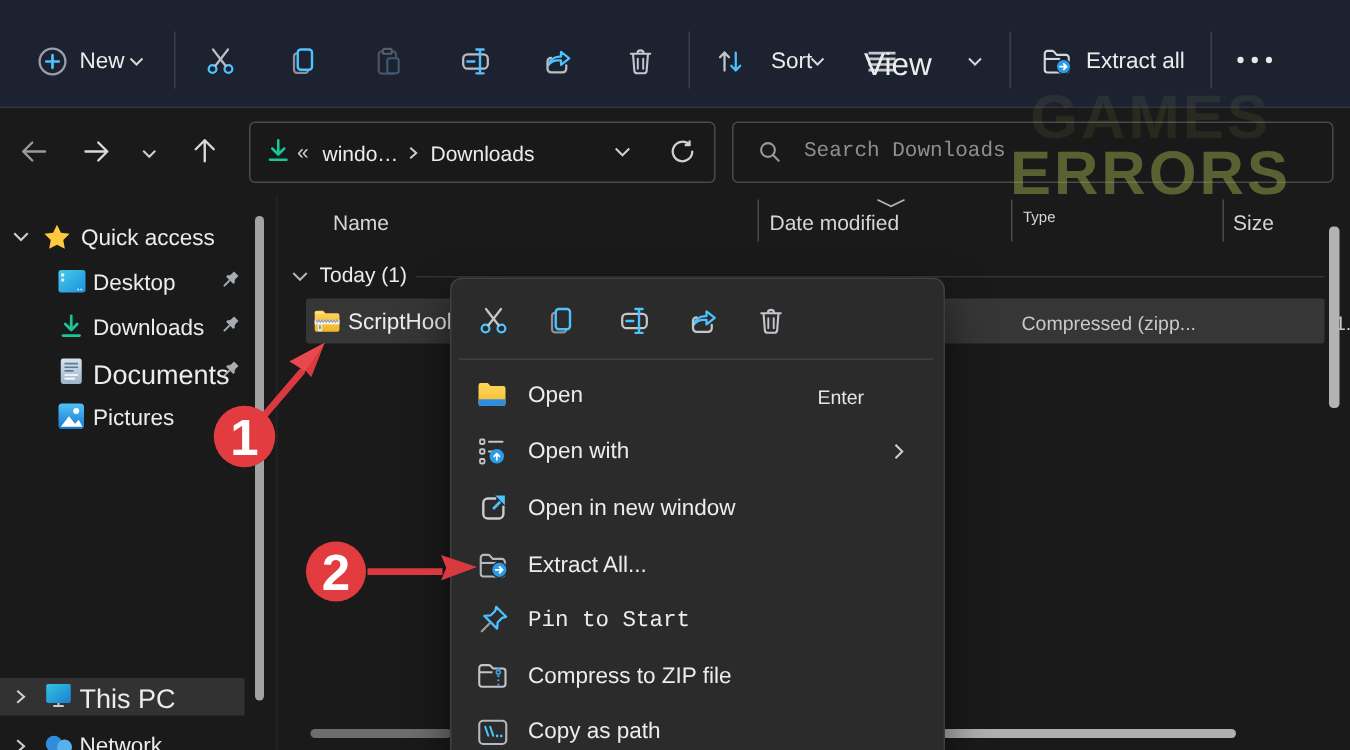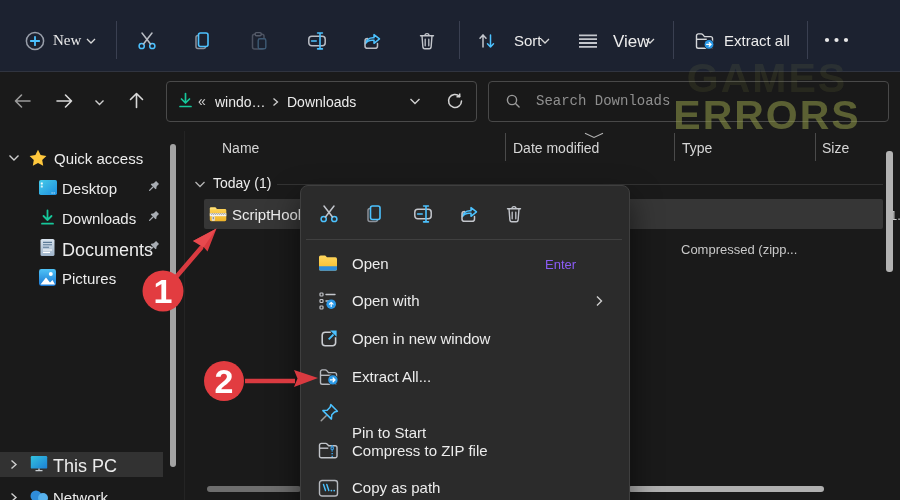--- a/index.html
+++ b/index.html
@@ -11,21 +11,21 @@
 </style>
 </head>
 <body>
 
 <div class="abs" style="left:0;top:0;width:900px;height:71px;background:#1c2230;border-bottom:1px solid #30343f;"></div>
 
 <svg class="abs" style="left:25px;top:31px;" width="20" height="20" viewBox="0 0 20 20">
   <circle cx="10" cy="10" r="8.6" fill="none" stroke="#9aa0ab" stroke-width="1.5"></circle>
   <path d="M10 5.8v8.4M5.8 10h8.4" stroke="#4cc2ff" stroke-width="1.8" stroke-linecap="round"></path>
 </svg>
-<div class="abs txt" style="left:53px;top:32px;font-size:15px;font-family:Liberation Serif, serif;">New</div>
+<div class="abs txt" style="left:53px;top:32px;font-size:15px;">New</div>
 <svg class="abs" style="left:86px;top:37px;" width="10" height="8" viewBox="0 0 10 8">
   <path d="M1 2l4 4 4-4" fill="none" stroke="#d8d8d8" stroke-width="1.3"></path>
 </svg>
 <div class="sep" style="left:116px;top:21px;height:38px;"></div>
 
 <svg class="abs" style="left:137px;top:31px;" width="20" height="20" viewBox="0 0 20 20">
   <circle cx="4.7" cy="15" r="2.6" fill="none" stroke="#4cc2ff" stroke-width="1.5"></circle>
   <circle cx="15.3" cy="15" r="2.6" fill="none" stroke="#4cc2ff" stroke-width="1.5"></circle>
   <path d="M6.5 13L15 2M13.5 13L5 2" stroke="#b9bdc4" stroke-width="1.5" stroke-linecap="round"></path>
 </svg>
@@ -63,21 +63,21 @@
   <path d="M13.5 4v12M13.5 16l-3-3.2M13.5 16l3-3.2" fill="none" stroke="#4cc2ff" stroke-width="1.5" stroke-linecap="round" stroke-linejoin="round"></path>
 </svg>
 <div class="abs txt" style="left:514px;top:32px;font-size:15px;">Sort</div>
 <svg class="abs" style="left:540px;top:37px;" width="10" height="8" viewBox="0 0 10 8">
   <path d="M1 2l4 4 4-4" fill="none" stroke="#d8d8d8" stroke-width="1.3"></path>
 </svg>
 
 <svg class="abs" style="left:577px;top:31px;" width="22" height="20" viewBox="0 0 22 20">
   <path d="M2 4.4h18M2 8.2h18M2 12h18M2 15.8h18" stroke="#c3c6cc" stroke-width="1.8"></path>
 </svg>
-<div class="abs txt" style="left:576px;top:32px;font-size:17px;margin-left:37px;">View</div>
+<div class="abs txt" style="left:576px;top:32px;font-size:21px;">View</div>
 <svg class="abs" style="left:645px;top:37px;" width="10" height="8" viewBox="0 0 10 8">
   <path d="M1 2l4 4 4-4" fill="none" stroke="#d8d8d8" stroke-width="1.3"></path>
 </svg>
 <div class="sep" style="left:673px;top:21px;height:38px;"></div>
 
 <svg class="abs" style="left:694px;top:30px;" width="22" height="22" viewBox="0 0 22 22">
   <path d="M2.5 6.5v10a1.8 1.8 0 0 0 1.8 1.8h12.4a1.8 1.8 0 0 0 1.8-1.8V8.4a1.8 1.8 0 0 0-1.8-1.8h-6.2L8.6 4.4a1.8 1.8 0 0 0-1.3-.5H4.3a1.8 1.8 0 0 0-1.8 1.8Z" fill="none" stroke="#d5d7da" stroke-width="1.4"></path>
   <path d="M2.6 9.3h10.2" stroke="#d5d7da" stroke-width="1.4"></path>
   <circle cx="15" cy="14.4" r="5.2" fill="#1c2230"></circle>
   <circle cx="15" cy="14.4" r="4.4" fill="#2b9ae8"></circle>
@@ -235,21 +235,21 @@
 
 <div class="abs" style="left:170px;top:144px;width:6px;height:323px;background:#a3a3a3;border-radius:3px;"></div>
 
 <div class="abs txt" style="left:222px;top:140px;font-size:14px;color:#d6d6d6;">Name</div>
 <div class="abs" style="left:505px;top:133px;width:1px;height:28px;background:#4a4a4a;"></div>
 <div class="abs txt" style="left:513px;top:140px;font-size:14px;color:#d6d6d6;">Date modified</div>
 <svg class="abs" style="left:583px;top:132px;" width="22" height="7" viewBox="0 0 22 7">
   <path d="M2 1.2l9 4.3 9-4.3" fill="none" stroke="#b5b5b5" stroke-width="1.1"></path>
 </svg>
 <div class="abs" style="left:674px;top:133px;width:1px;height:28px;background:#4a4a4a;"></div>
-<div class="abs txt" style="left:682px;top:140px;font-size:14px;color:#d6d6d6;">Type</div>
+<div class="abs txt" style="left:682px;top:140px;font-size:10px;color:#d6d6d6;">Type</div>
 <div class="abs" style="left:815px;top:133px;width:1px;height:28px;background:#4a4a4a;"></div>
 <div class="abs txt" style="left:822px;top:140px;font-size:14px;color:#d6d6d6;">Size</div>
 
 <svg class="abs" style="left:194px;top:180px;" width="12" height="9" viewBox="0 0 12 9">
   <path d="M1.5 2l4.5 4.5L10.5 2" fill="none" stroke="#b5b5b5" stroke-width="1.3"></path>
 </svg>
 <div class="abs txt" style="left:213px;top:175px;font-size:14px;">Today (1)</div>
 <div class="abs" style="left:277px;top:184px;width:606px;height:1px;background:#333333;"></div>
 
 <div class="abs" style="left:204px;top:199px;width:679px;height:30px;background:#363636;border-radius:2px;"></div>
@@ -261,21 +261,21 @@
       </linearGradient>
     </defs>
   <path d="M.8 2.6A1.4 1.4 0 0 1 2.2 1.2h4.1l1.6 1.7h8A1.4 1.4 0 0 1 17.3 4.3v9.5a1.4 1.4 0 0 1-1.4 1.4H2.2A1.4 1.4 0 0 1 .8 13.8Z" fill="url(#fold)"></path>
   <path d="M.9 3.4h6.3V1.8H.9Z" fill="#ffe07a"></path>
   <rect x="0.8" y="7.2" width="16.5" height="3" fill="#f3f3f3"></rect>
   <path d="M1.6 7.2l1 1.5 1-1.5 1 1.5 1-1.5 1 1.5 1-1.5 1 1.5 1-1.5 1 1.5 1-1.5 1 1.5 1-1.5 1 1.5 1-1.5 1 1.5" fill="none" stroke="#9a9a9a" stroke-width="0.8"></path>
   <rect x="2.8" y="10.2" width="3" height="4.6" rx="0.5" fill="#e3e3e3"></rect>
   <rect x="3.7" y="11" width="1.2" height="2.2" fill="#8a8a8a"></rect>
 </svg>
 <div class="abs txt" style="left:232px;top:206px;font-size:15px;">ScriptHook</div>
-<div class="abs txt" style="left:681px;top:208px;font-size:13px;color:#c9c9c9;margin-top:34px;">Compressed (zipp...</div>
+<div class="abs txt" style="left:681px;top:208px;font-size:13px;color:#c9c9c9;">Compressed (zipp...</div>
 <div class="abs txt" style="left:850px;top:208px;font-size:13px;color:#c9c9c9;margin-left:40px;">1.409</div>
 
 <div class="abs" style="left:886px;top:151px;width:7px;height:121px;background:#b3b3b3;border-radius:3px;"></div>
 <div class="abs" style="left:207px;top:486px;width:94px;height:6px;background:#6e6e6e;border-radius:3px;"></div>
 <div class="abs" style="left:628px;top:486px;width:196px;height:6px;background:#b0b0b0;border-radius:3px;"></div>
 
 <div class="abs" style="left:300px;top:185px;width:328px;height:330px;background:#2b2b2b;border:1px solid #3f3f3f;
      border-radius:8px;box-shadow:0 14px 30px rgba(0,0,0,0.55);z-index:20;"></div>
 
 <svg class="abs" style="left:319px;top:204px;z-index:21;" width="20" height="20" viewBox="0 0 20 20">
@@ -306,21 +306,21 @@
   <defs>
       <linearGradient id="opf" x1="0" y1="0" x2="0" y2="1">
     <stop offset="0" stop-color="#ffd75e"></stop>
         <stop offset="1" stop-color="#f5ba2b"></stop>
       </linearGradient>
     </defs>
   <path d="M1 3A1.6 1.6 0 0 1 2.6 1.4h4.6l1.8 1.9h8.4A1.6 1.6 0 0 1 19 4.9v10.2a1.6 1.6 0 0 1-1.6 1.6H2.6A1.6 1.6 0 0 1 1 15.1Z" fill="url(#opf)"></path>
   <path d="M1 12.2h18v2.9A1.6 1.6 0 0 1 17.4 16.7H2.6A1.6 1.6 0 0 1 1 15.1Z" fill="#2f8ddb"></path>
 </svg>
 <div class="abs txt" style="left:352px;top:255px;font-size:15px;z-index:21;">Open</div>
-<div class="abs txt" style="left:545px;top:257px;font-size:13px;color:#8b5cf6;z-index:21;">Enter</div>
+<div class="abs txt" style="left:545px;top:257px;font-size:13px;color:#e5e5e5;z-index:21;">Enter</div>
 
 <svg class="abs" style="left:318px;top:291px;z-index:21;" width="20" height="20" viewBox="0 0 20 20">
   <rect x="2" y="2" width="3" height="3" rx="0.8" fill="none" stroke="#c3c6cc" stroke-width="1.2"></rect>
   <rect x="2" y="8.5" width="3" height="3" rx="0.8" fill="none" stroke="#c3c6cc" stroke-width="1.2"></rect>
   <rect x="2" y="15" width="3" height="3" rx="0.8" fill="none" stroke="#c3c6cc" stroke-width="1.2"></rect>
   <path d="M8 3.5h9M8 10h3" stroke="#c3c6cc" stroke-width="1.4" stroke-linecap="round"></path>
   <circle cx="13.2" cy="13.2" r="4.8" fill="#2b9ae8"></circle>
   <path d="M13.2 15.5v-4M11.4 13.2l1.8-1.8 1.8 1.8" fill="none" stroke="#fff" stroke-width="1.2" stroke-linecap="round" stroke-linejoin="round"></path>
 </svg>
 <div class="abs txt" style="left:352px;top:292px;font-size:15px;z-index:21;">Open with</div>
@@ -341,21 +341,21 @@
   <circle cx="14.9" cy="13.9" r="5.5" fill="#2b2b2b"></circle>
   <circle cx="14.9" cy="13.9" r="4.7" fill="#2b9ae8"></circle>
   <path d="M12.5 13.9h4.6M15.1 12l1.9 1.9-1.9 1.9" fill="none" stroke="#fff" stroke-width="1.3" stroke-linecap="round" stroke-linejoin="round"></path>
 </svg>
 <div class="abs txt" style="left:352px;top:368px;font-size:15px;z-index:21;">Extract All...</div>
 
 <svg class="abs" style="left:318px;top:402px;z-index:21;" width="22" height="22" viewBox="0 0 22 22">
   <path d="M3.2 18.8l5-5" stroke="#9d9d9d" stroke-width="1.5" stroke-linecap="round"></path>
   <path d="M12.8 2.6l6.6 6.6-2.7.7-2.9 2.9-.4 4.3-8.5-8.5 4.3-.4 2.9-2.9Z" fill="none" stroke="#4cc2ff" stroke-width="1.5" stroke-linejoin="round"></path>
 </svg>
-<div class="abs txt" style="left:352px;top:424px;font-size:15px;z-index:21;">Pin to Start</div>
+<div class="abs txt" style="left:352px;top:405px;font-size:15px;z-index:21;font-family:Liberation Mono, monospace;">Pin to Start</div>
 
 <svg class="abs" style="left:318px;top:440px;z-index:21;" width="21" height="20" viewBox="0 0 21 20">
   <path d="M1.5 5.6V16a1.8 1.8 0 0 0 1.8 1.8h13.9A1.8 1.8 0 0 0 19 16V7.5a1.8 1.8 0 0 0-1.8-1.8h-6.5L9 3.9a1.8 1.8 0 0 0-1.3-.5H3.3a1.8 1.8 0 0 0-1.8 1.8Z" fill="none" stroke="#c2c5ca" stroke-width="1.4"></path>
   <path d="M1.7 8.2h8.6" stroke="#c2c5ca" stroke-width="1.4"></path>
   <circle cx="14.2" cy="8.2" r="1.3" fill="none" stroke="#3aa0e8" stroke-width="1.1"></circle>
   <path d="M14.2 10.2v1.2M14.2 13v1.2M14.2 15.8v1.2" stroke="#3aa0e8" stroke-width="1.5"></path>
   <path d="M14.2 5.2v1.6" stroke="#3aa0e8" stroke-width="1.5"></path>
 </svg>
 <div class="abs txt" style="left:352px;top:442px;font-size:15px;z-index:21;">Compress to ZIP file</div>
 

